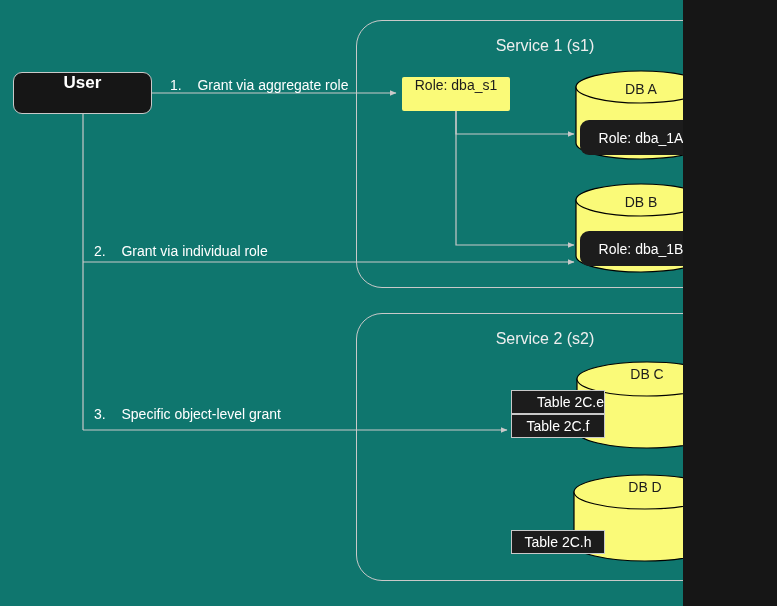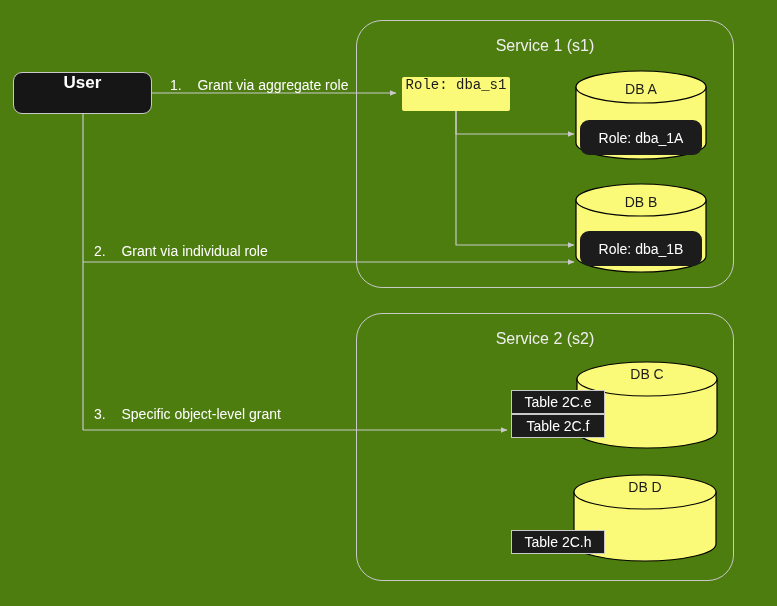--- a/index.html
+++ b/index.html
@@ -2,23 +2,23 @@
 <html><head>
 <meta charset="utf-8">
 <style>
   html, body {
     margin: 0;
     padding: 0;
     background: #161616;
   }
   #canvas {
     position: relative;
-    width: 777px;
+    width: 683px;
     height: 606px;
-    background: #4d7c0f;
+    background: #0f766e;
     font-family: "Liberation Sans", sans-serif;
     overflow: hidden;
   }
   .svg-layer {
     position: absolute;
     left: 0; top: 0;
     width: 777px;
     height: 606px;
   }
   .node {
@@ -57,21 +57,20 @@
     font-size: 16px;
     top: 16px;
     left: 0;
   }
   
   .role-node {
     background: #fafa78;
     border-radius: 2px;
     color: #1c1c1c;
     font-size: 14px;
-    font-family: Liberation Mono, monospace;
   }
   #role-s1 { left: 402px; top: 77px; width: 108px; height: 34px; }
   .cyl-label {
     position: absolute;
     width: 100%;
     text-align: center;
     color: #1c1c1c;
     font-size: 14px;
     left: 0;
   }
@@ -174,21 +173,21 @@
   <div class="db-role-chip" style="left:580px; top:120px; width:122px; height:35px;">
     <span>Role: dba_1A</span>
   </div>
 
   <div class="cyl-label" style="left:576px; top:194px; width:130px;">DB B</div>
   <div class="db-role-chip" style="left:580px; top:231px; width:122px; height:35px;">
     <span>Role: dba_1B</span>
   </div>
 
   <div class="cyl-label" style="left:577px; top:366px; width:140px;">DB C</div>
-  <div class="table-chip" style="left:511px; top:390px; width:94px; height:24px;">
+  <div class="table-chip" style="left:511px; top:390px; width:94px; height:24px;justify-content:flex-end;">
     <span>Table 2C.e</span>
   </div>
   <div class="table-chip" style="left:511px; top:414px; width:94px; height:24px;">
     <span>Table 2C.f</span>
   </div>
 
   <div class="cyl-label" style="left:574px; top:479px; width:142px;">DB D</div>
   <div class="table-chip" style="left:511px; top:530px; width:94px; height:24px;">
     <span>Table 2C.h</span>
   </div>

